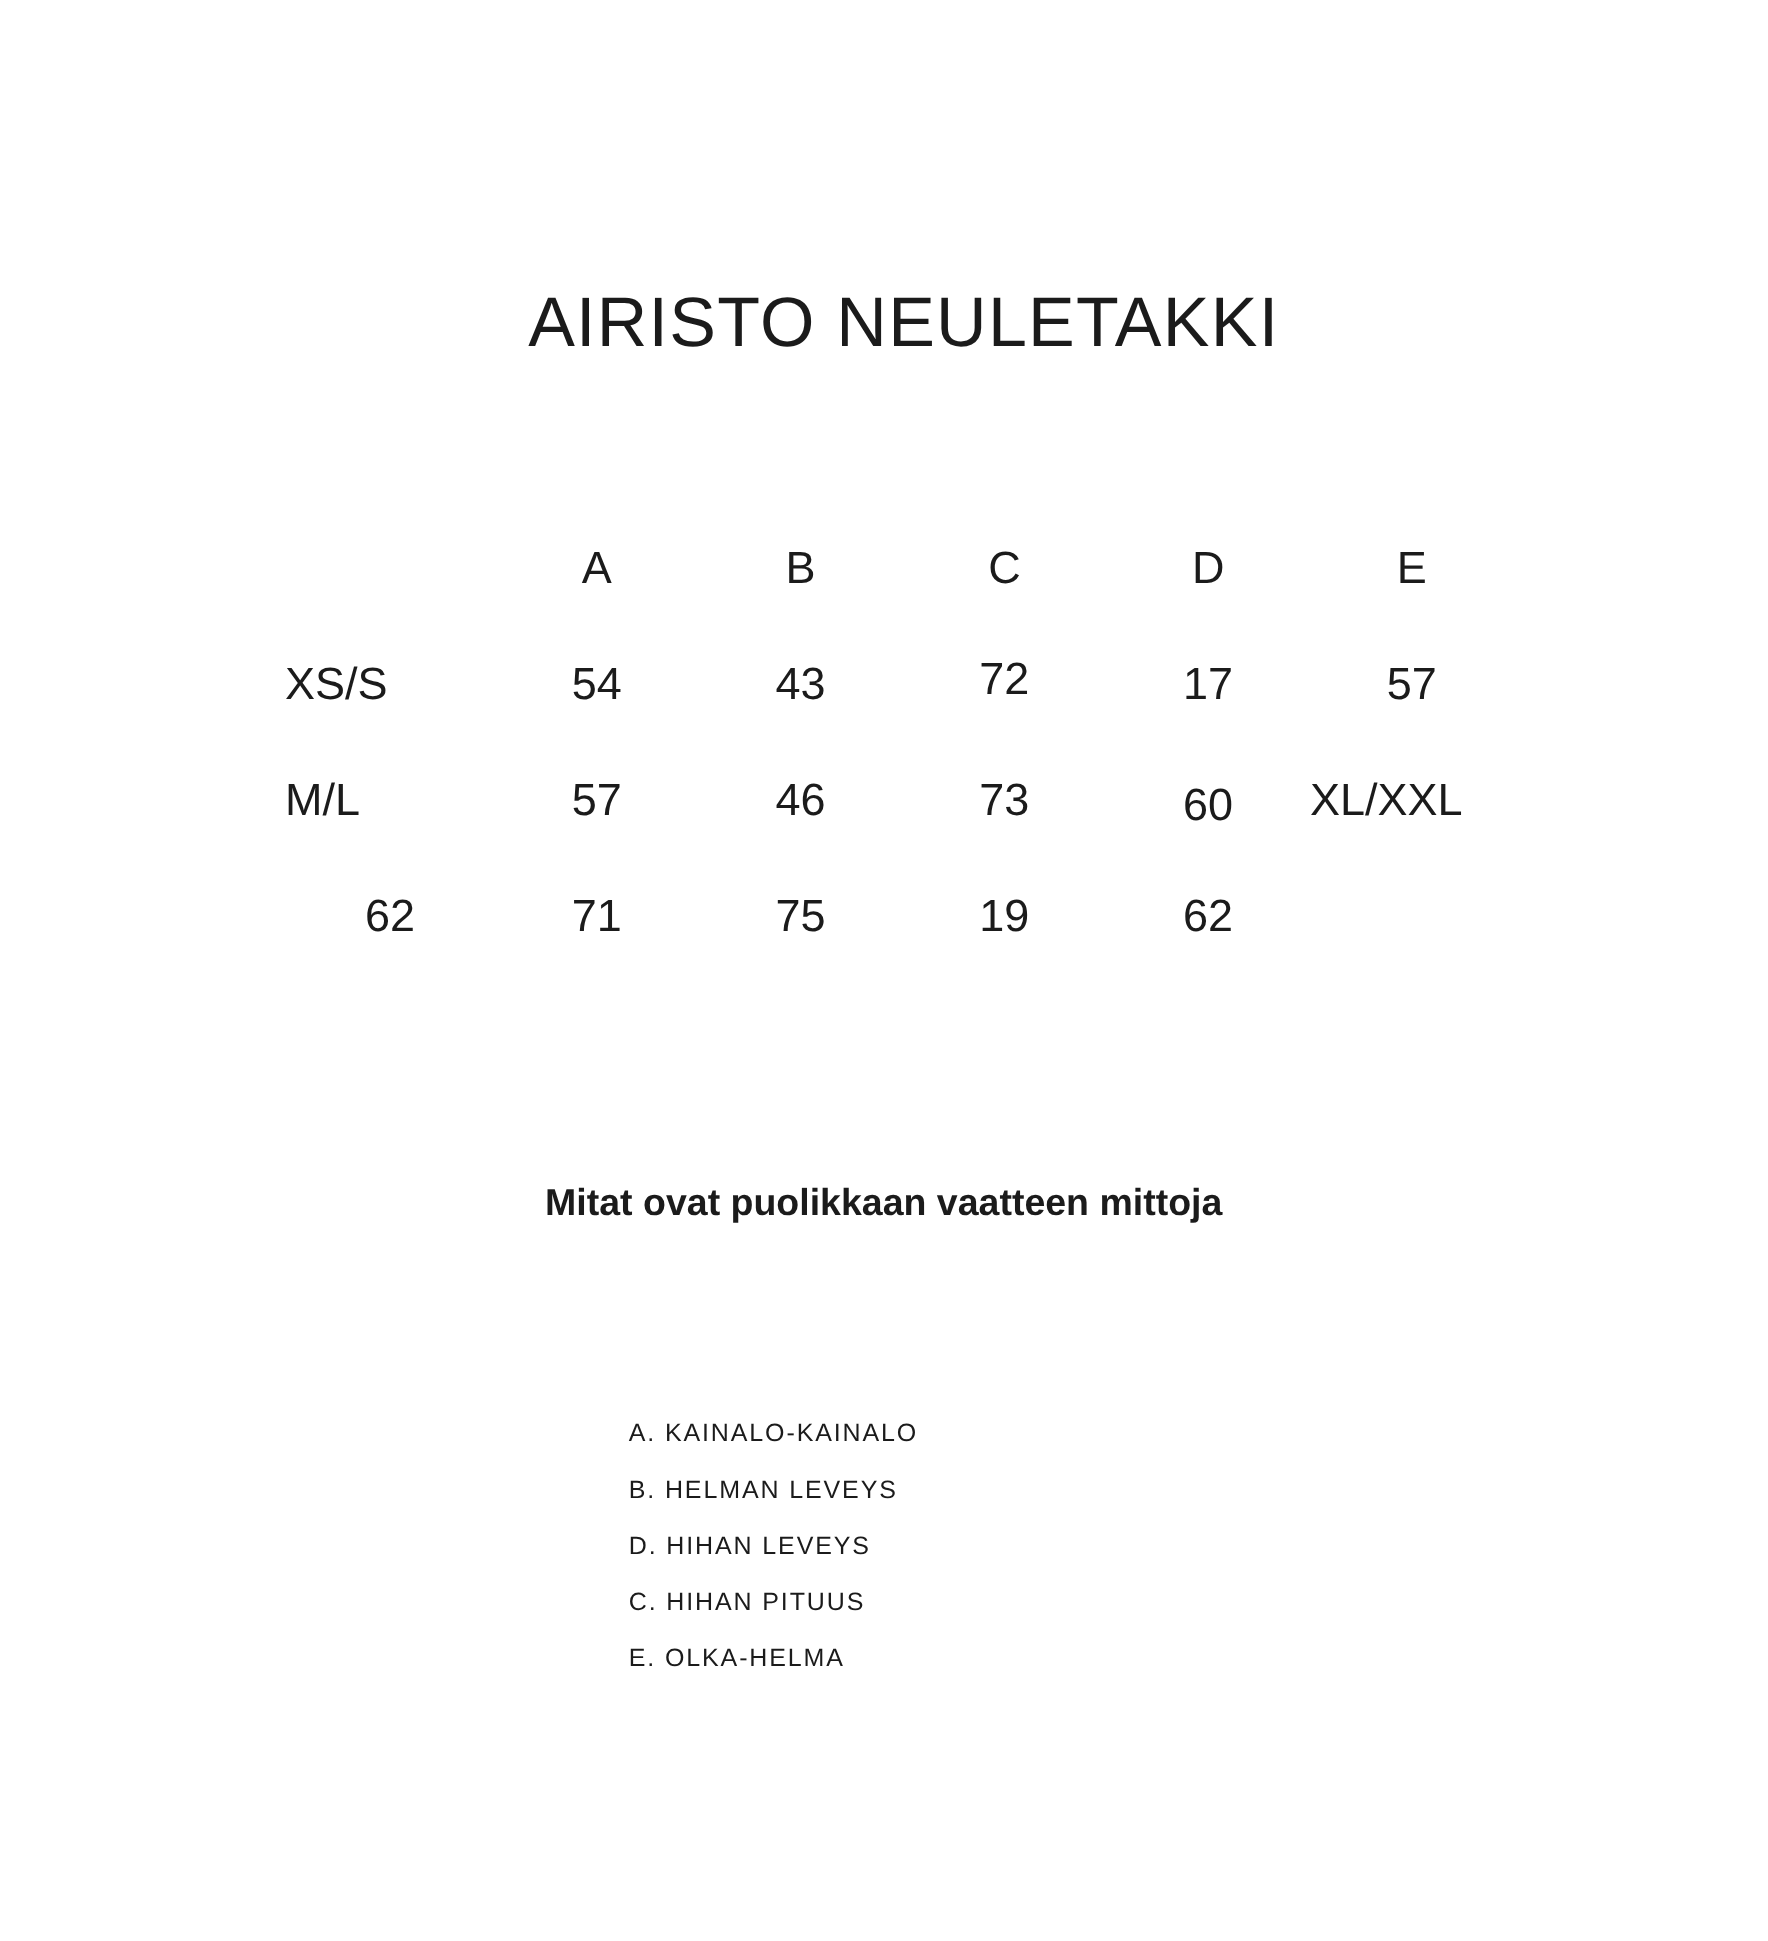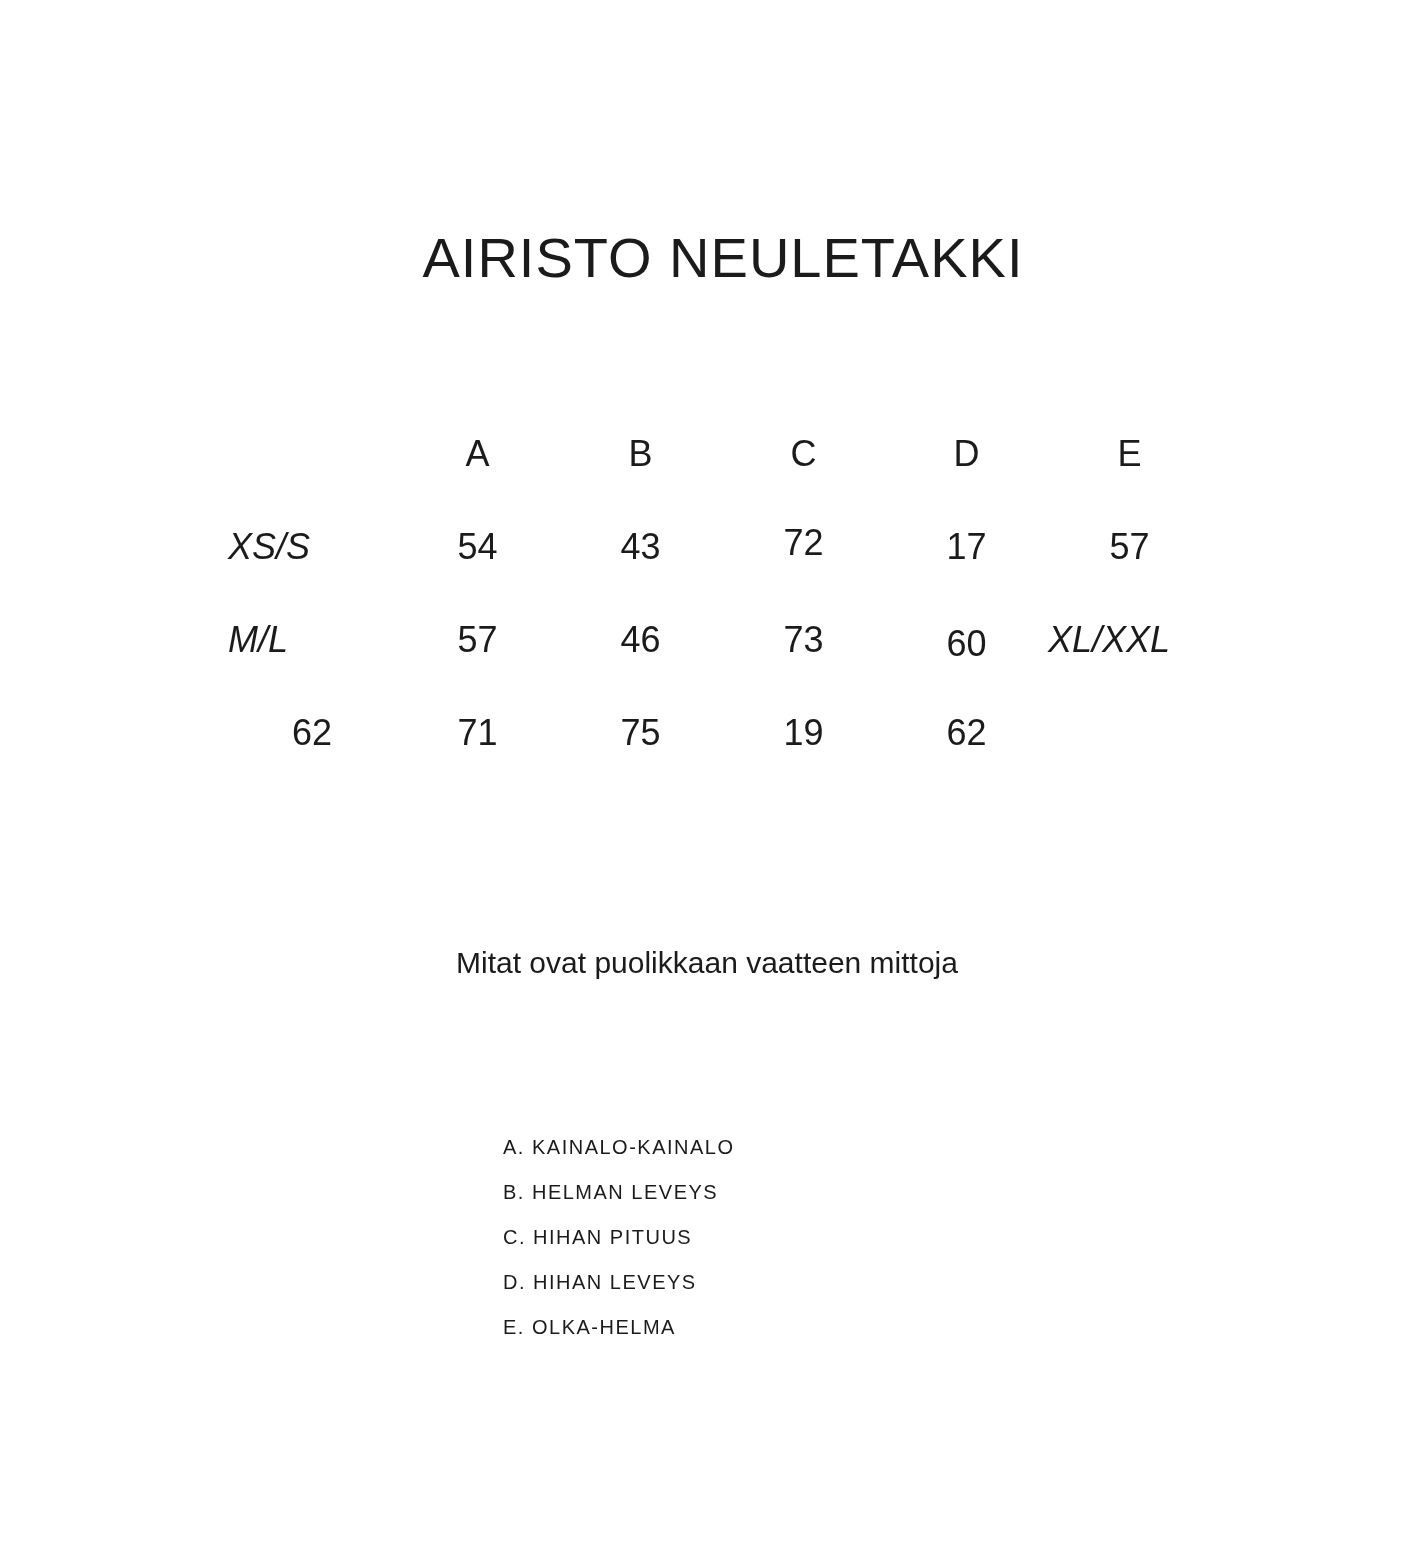--- a/index.html
+++ b/index.html
@@ -47,35 +47,34 @@
     font-weight: 400;
     color: var(--text);
   }
   .size-table .cell {
     display: flex;
     align-items: center;
     justify-content: center;
   }
   .size-table .label-cell {
     justify-content: flex-start;
-    font-style: italic;
   }
   .size-table .nudge-up   { transform: translateY(-4px); }
   .size-table .nudge-down { transform: translateY(4px); }
 
   
   .notes {
     position: absolute;
     top: 945px;
     left: 0;
     width: 100%;
     text-align: center;
     font-size: 30px;
     line-height: 35px;
-    font-weight: 400;
+    font-weight: 700;
     color: var(--text);
   }
 
   
   .legend {
     position: absolute;
     left: 503px;
     top: 1125px;
     font-size: 20px;
     line-height: 45px;
@@ -122,18 +121,18 @@
     <div class="cell">62</div>
   </div>
 
   <div class="notes">
     <div class="note-line">Mitat ovat puolikkaan vaatteen mittoja</div>
   </div>
 
   <div class="legend">
     <div class="legend-item">A. KAINALO-KAINALO</div>
     <div class="legend-item">B. HELMAN LEVEYS</div>
+    <div class="legend-item">D. HIHAN LEVEYS</div>
     <div class="legend-item">C. HIHAN PITUUS</div>
-    <div class="legend-item">D. HIHAN LEVEYS</div>
     <div class="legend-item">E. OLKA-HELMA</div>
   </div>
 
 </div>
 
 </body></html>

